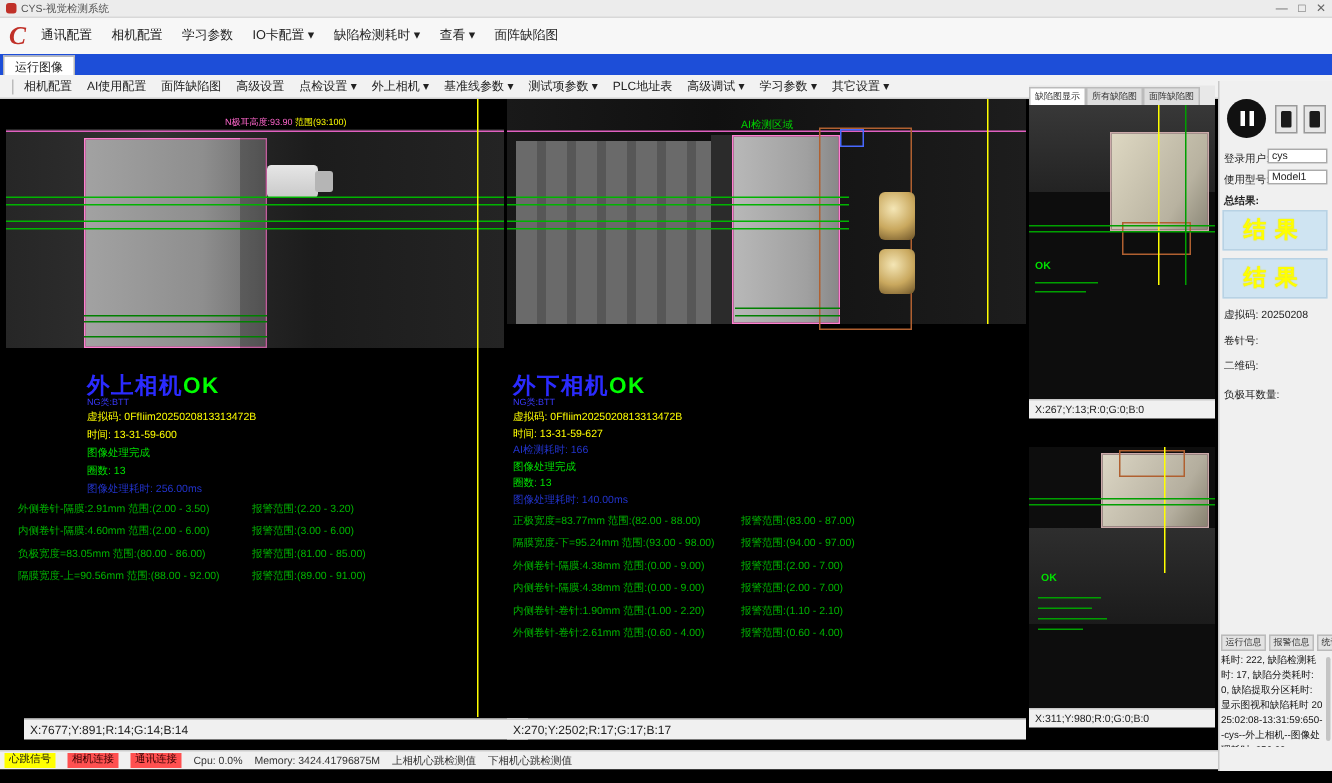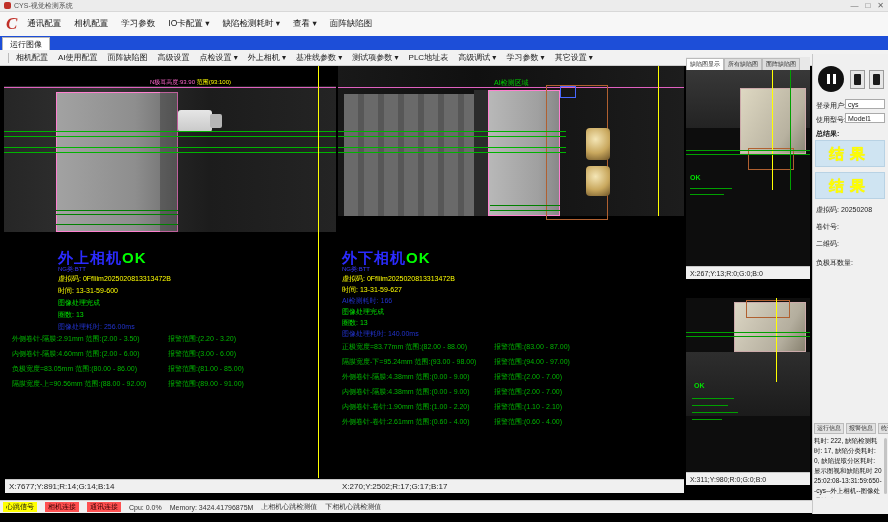--- a/index.html
+++ b/index.html
@@ -181,21 +181,21 @@
   <div class="meas-row nw">
     <span>负极宽度=83.05mm 范围:(80.00 - 86.00)</span>
     <span class="meas-alarm-l">报警范围:(81.00 - 85.00)</span>
   </div>
   <div class="meas-row nw">
     <span>隔膜宽度-上=90.56mm 范围:(88.00 - 92.00)</span>
     <span class="meas-alarm-l">报警范围:(89.00 - 91.00)</span>
   </div>
 </div>
 
-<div class="abs coordstrip" style="left:5px;top:479px;width:336px;">
+<div class="abs coordstrip" style="left:16px;top:479px;width:336px;">
   <span>X:7677;Y:891;R:14;G:14;B:14</span>
 </div>
 
 <div class="abs img-zone-m"></div>
 <div class="abs mach-m"></div>
 <div class="abs mach-m2"></div>
 <div class="abs magline" style="left:338px;top:87px;width:346px;"></div>
 <div class="abs battery-m"></div>
 <div class="abs orange-rect"></div>
 <div class="abs blue-rect"></div>

